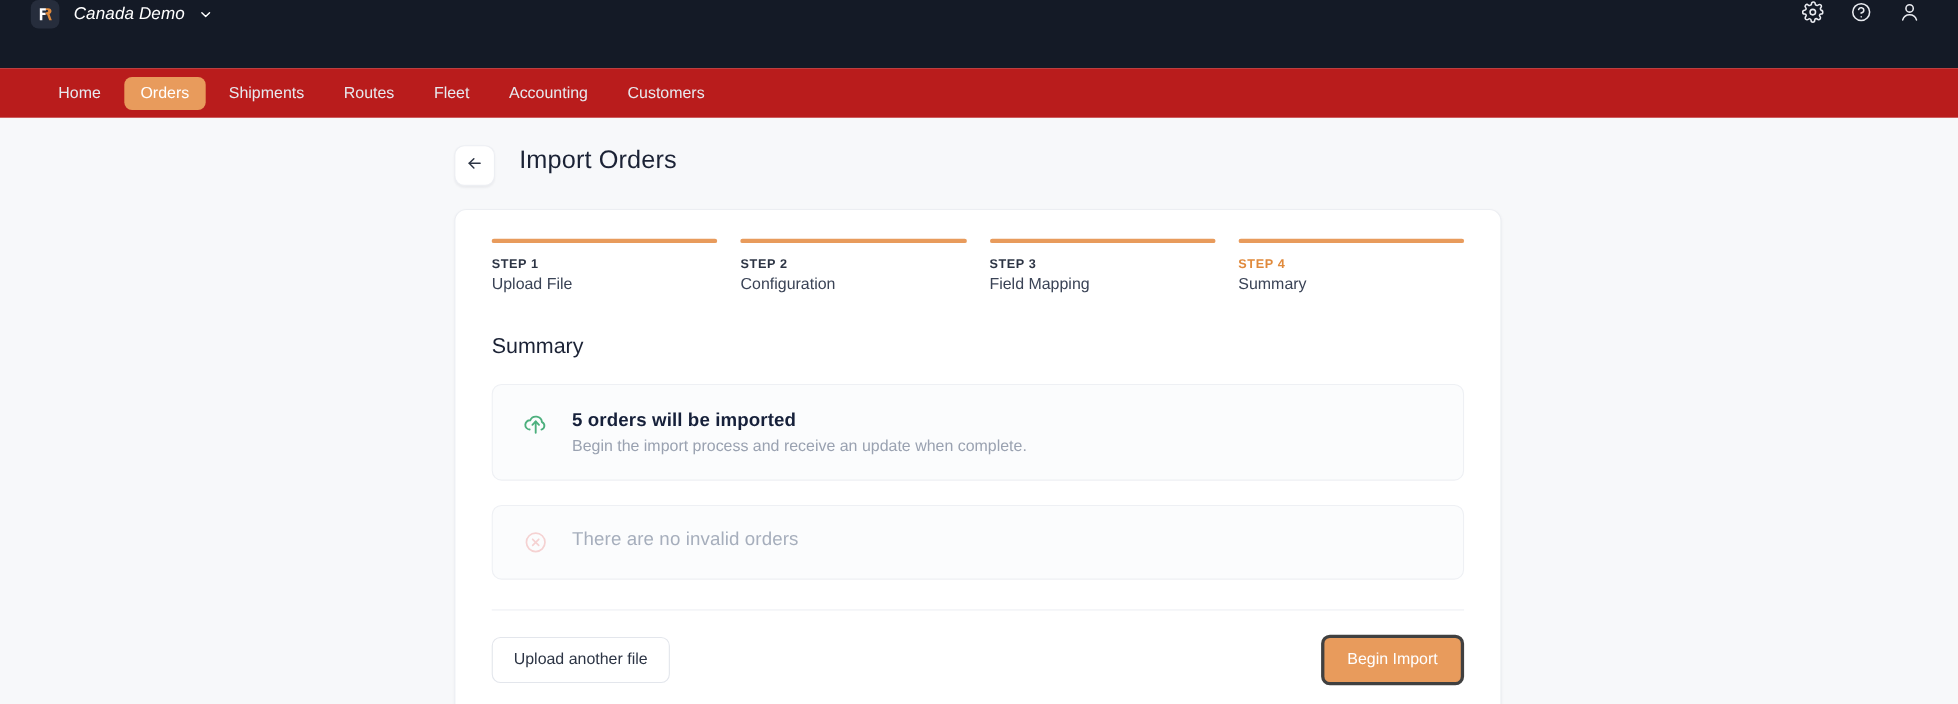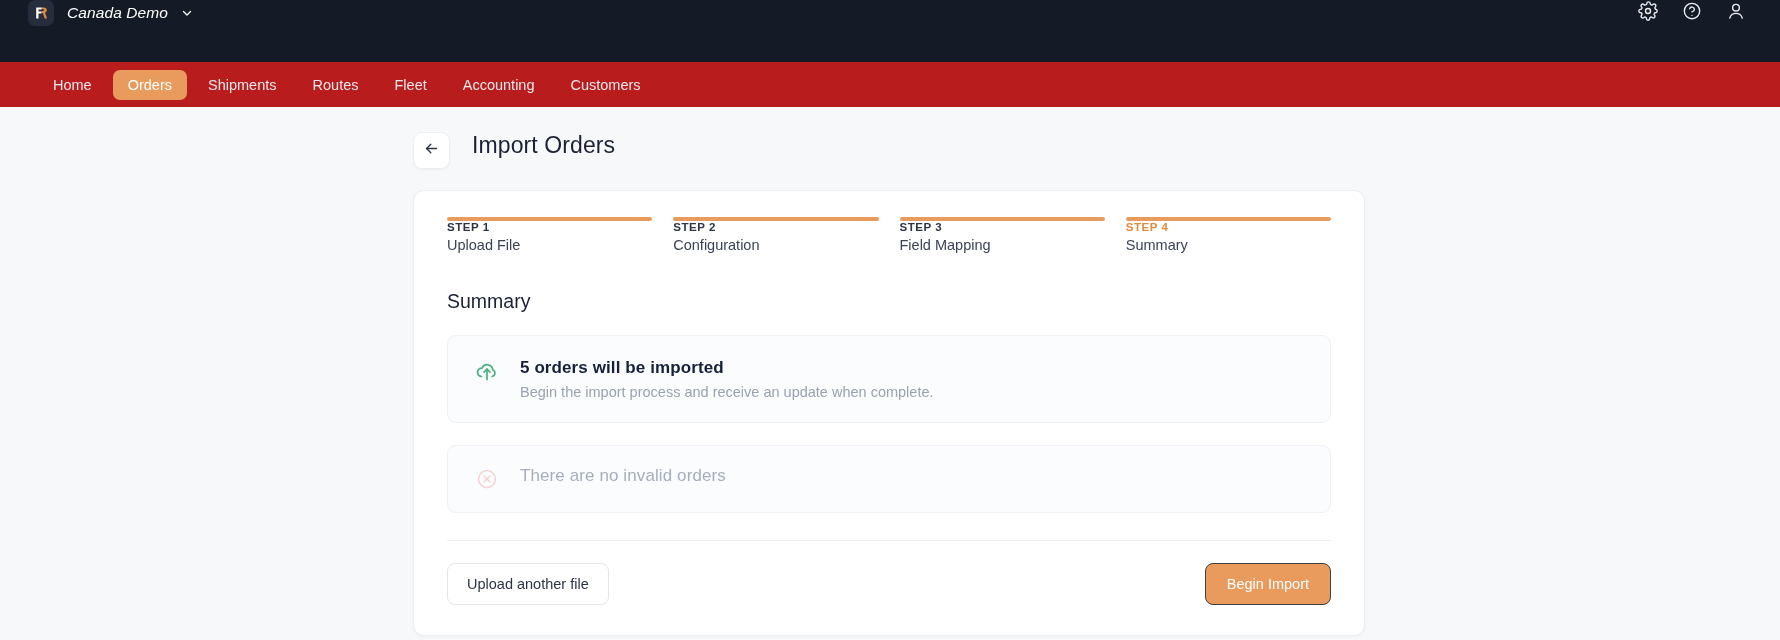--- a/index.html
+++ b/index.html
@@ -62,21 +62,21 @@
     border: 1px solid #ECEEF2; border-radius: 11px;
     box-shadow: 0 1px 3px rgba(16,24,40,.04);
     padding: 26px 33px 30px 33px;
   }
 
   
   .stepper { display: flex; gap: 21px; }
   .step { flex: 1; }
   .step-bar { height: 3.5px; background: #E89B5C; border-radius: 2px; }
   .step-num {
-    font-size: 11.5px; font-weight: bold;
+    margin-top: 14px; font-size: 11.5px; font-weight: bold;
     letter-spacing: .55px; color: #2C3444;
   }
   .step.active .step-num { color: #E08A3C; }
   .step-label { margin-top: 4px; font-size: 14.5px; color: #3A4356; }
 
   
   .section-title {
     margin-top: 37px; font-size: 19.5px;
     color: #1B2235; font-weight: 400;
   }
@@ -101,21 +101,21 @@
   .btn {
     font-family: "Liberation Sans", sans-serif;
     cursor: pointer; border-radius: 8px;
     font-size: 14.5px; line-height: 1;
   }
   .btn-secondary {
     background: #FFFFFF; border: 1px solid #E3E6EC;
     color: #2C3444; padding: 13px 19px;
   }
   .btn-primary {
-    background: #E89B5C; border: 1px solid #404040;
+    background: #E89B5C; border: 3px solid #404040;
     color: #FFFFFF; padding: 13px 21px; margin-left: auto;
   }
 </style>
 </head>
 <body>
 
 <div class="topbar">
   <div class="brand">
     <span class="logo-tile">
       <svg width="16" height="16" viewBox="0 0 16 16">

